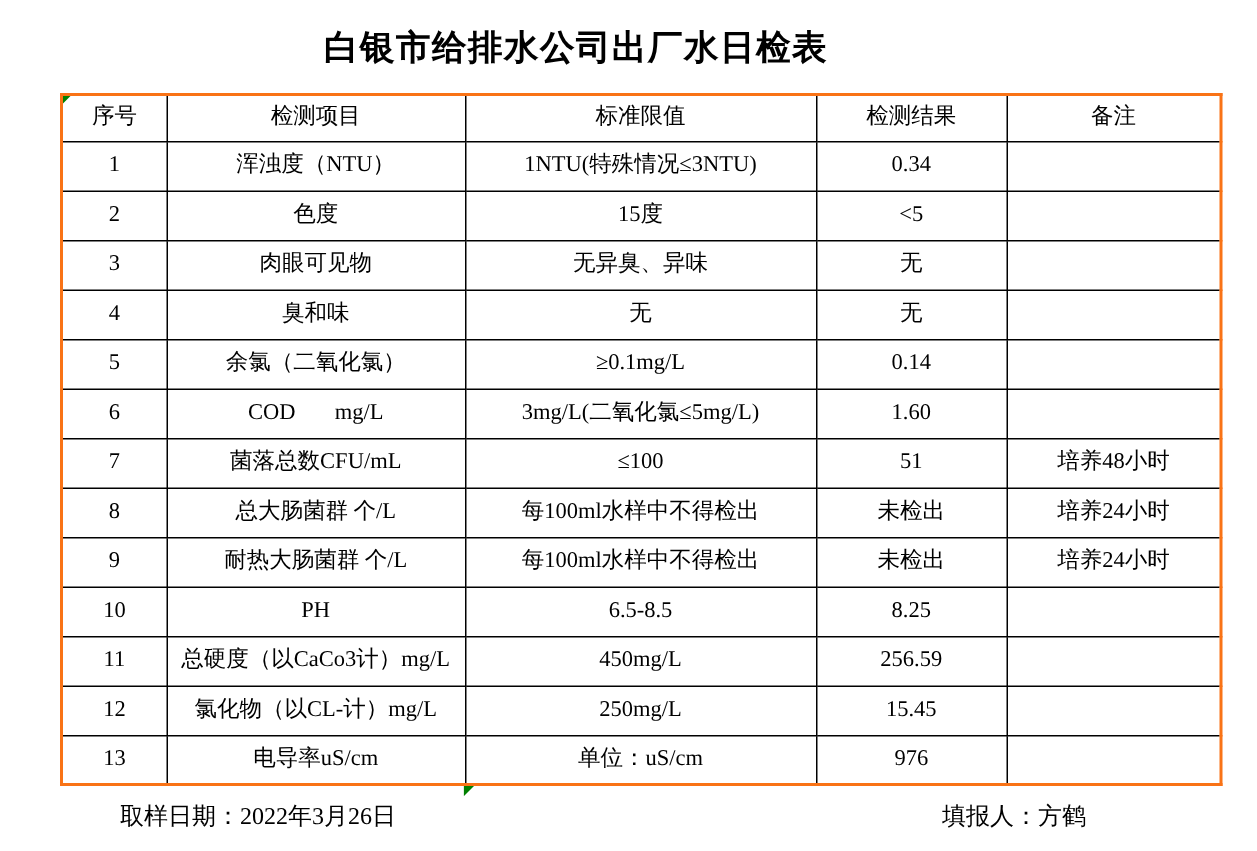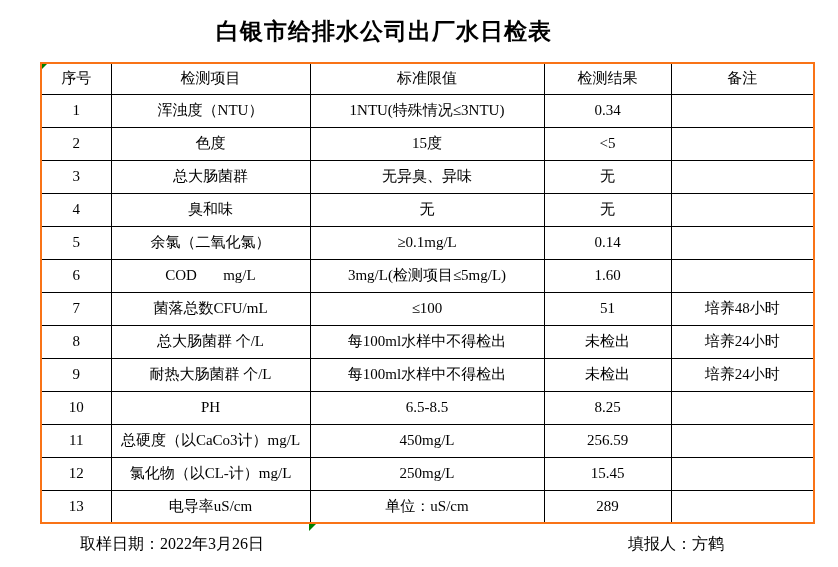--- a/index.html
+++ b/index.html
@@ -89,21 +89,21 @@
       </tr>
       <tr>
         <td>2</td>
         <td>色度</td>
         <td>15度</td>
         <td>&lt;5</td>
         <td></td>
       </tr>
       <tr>
         <td>3</td>
-        <td>总大肠菌群</td>
+        <td>肉眼可见物</td>
         <td>无异臭、异味</td>
         <td>无</td>
         <td></td>
       </tr>
       <tr>
         <td>4</td>
         <td>臭和味</td>
         <td>无</td>
         <td>无</td>
         <td></td>
@@ -111,21 +111,21 @@
       <tr>
         <td>5</td>
         <td>余氯（二氧化氯）</td>
         <td>≥0.1mg/L</td>
         <td>0.14</td>
         <td></td>
       </tr>
       <tr>
         <td>6</td>
         <td>COD       mg/L</td>
-        <td>3mg/L(检测项目≤5mg/L)</td>
+        <td>3mg/L(二氧化氯≤5mg/L)</td>
         <td>1.60</td>
         <td></td>
       </tr>
       <tr>
         <td>7</td>
         <td>菌落总数CFU/mL</td>
         <td>≤100</td>
         <td>51</td>
         <td>培养48小时</td>
       </tr>
@@ -161,21 +161,21 @@
         <td>12</td>
         <td>氯化物（以CL-计）mg/L</td>
         <td>250mg/L</td>
         <td>15.45</td>
         <td></td>
       </tr>
       <tr>
         <td>13</td>
         <td>电导率uS/cm</td>
         <td>单位：uS/cm</td>
-        <td>289</td>
+        <td>976</td>
         <td></td>
       </tr>
     </tbody>
 </table>
 
 <div class="green-marker marker-bottom" style="background: rgb(0, 128, 0);"></div>
 
 <div class="footer-line">
   <span class="footer-item footer-sampling">取样日期：2022年3月26日</span>
   <span class="footer-item footer-reporter">填报人：方鹤</span>

